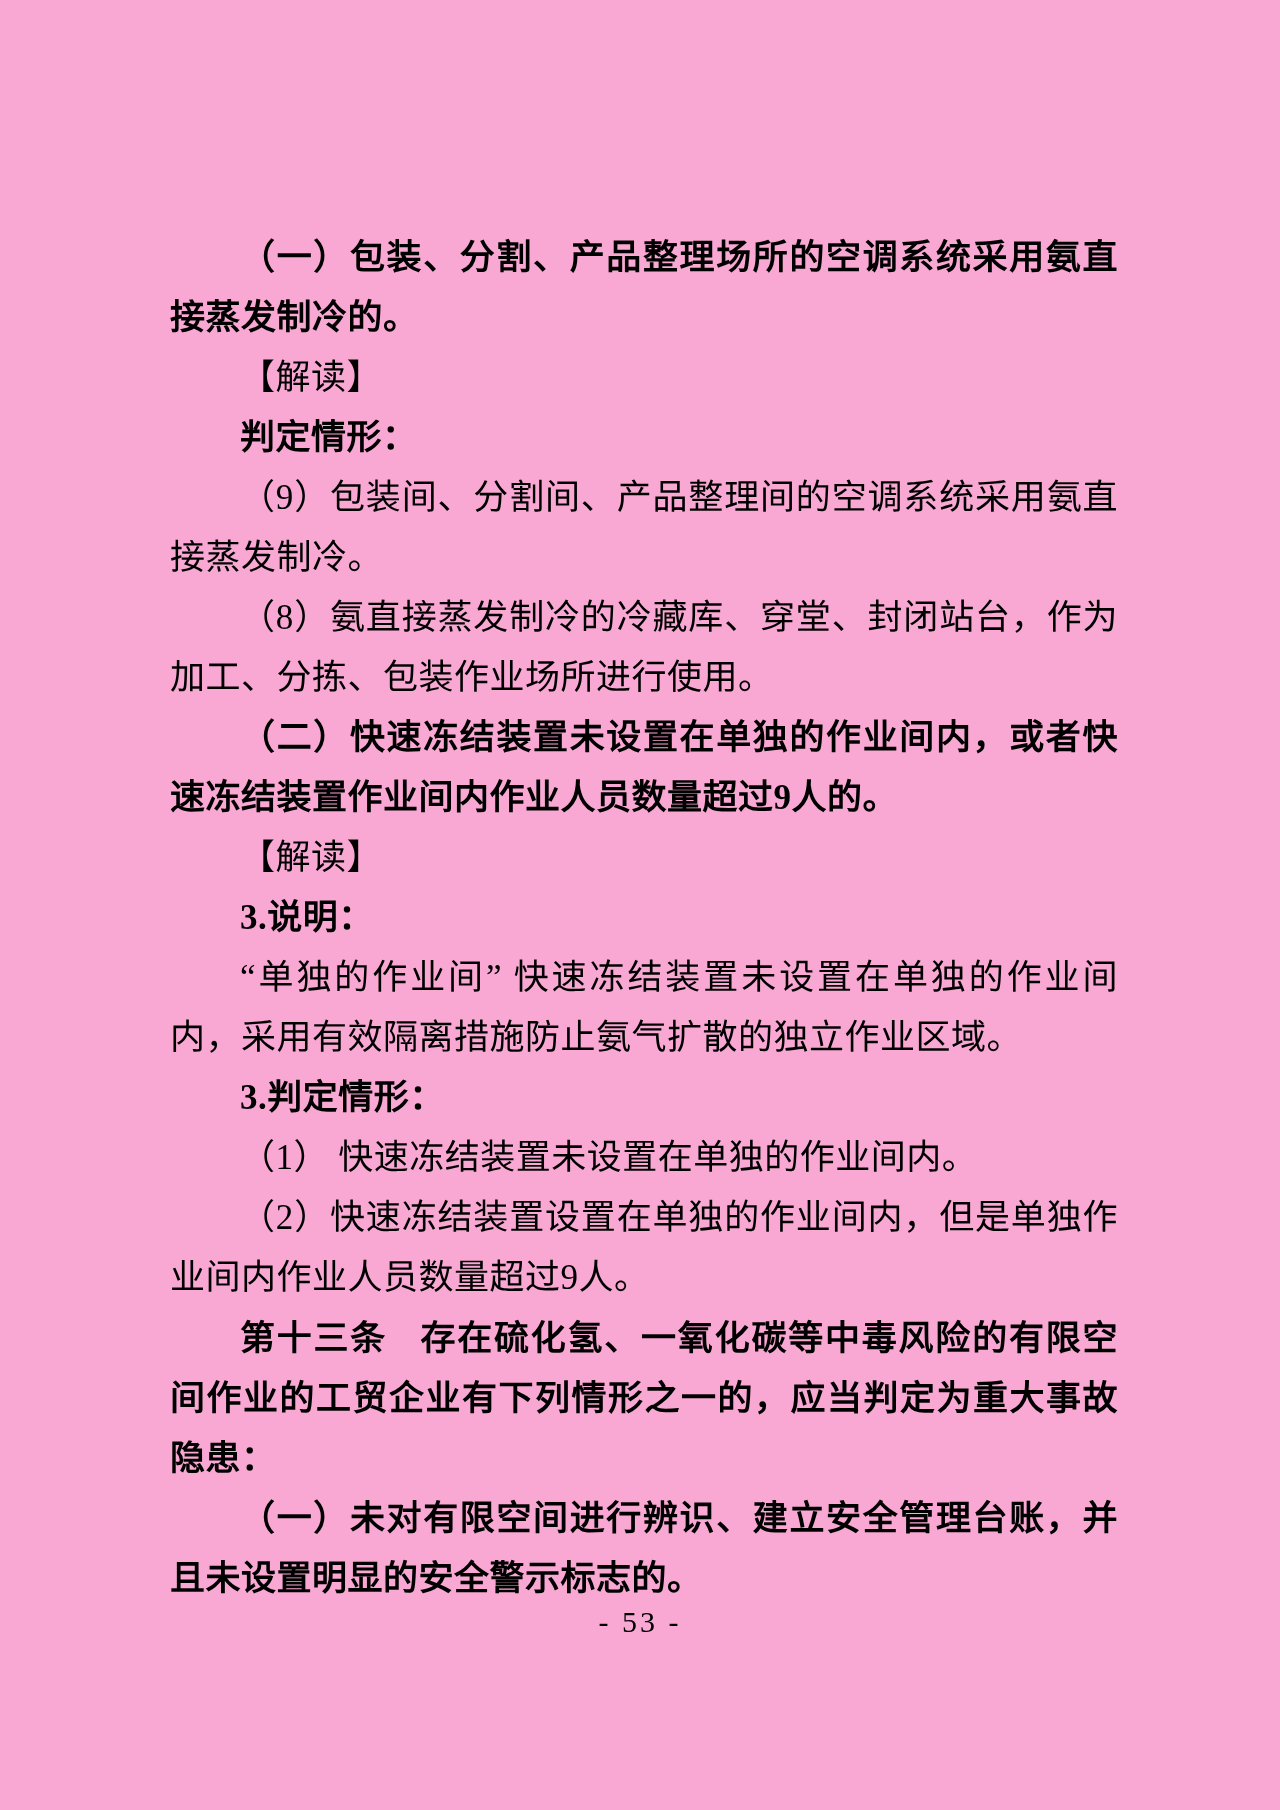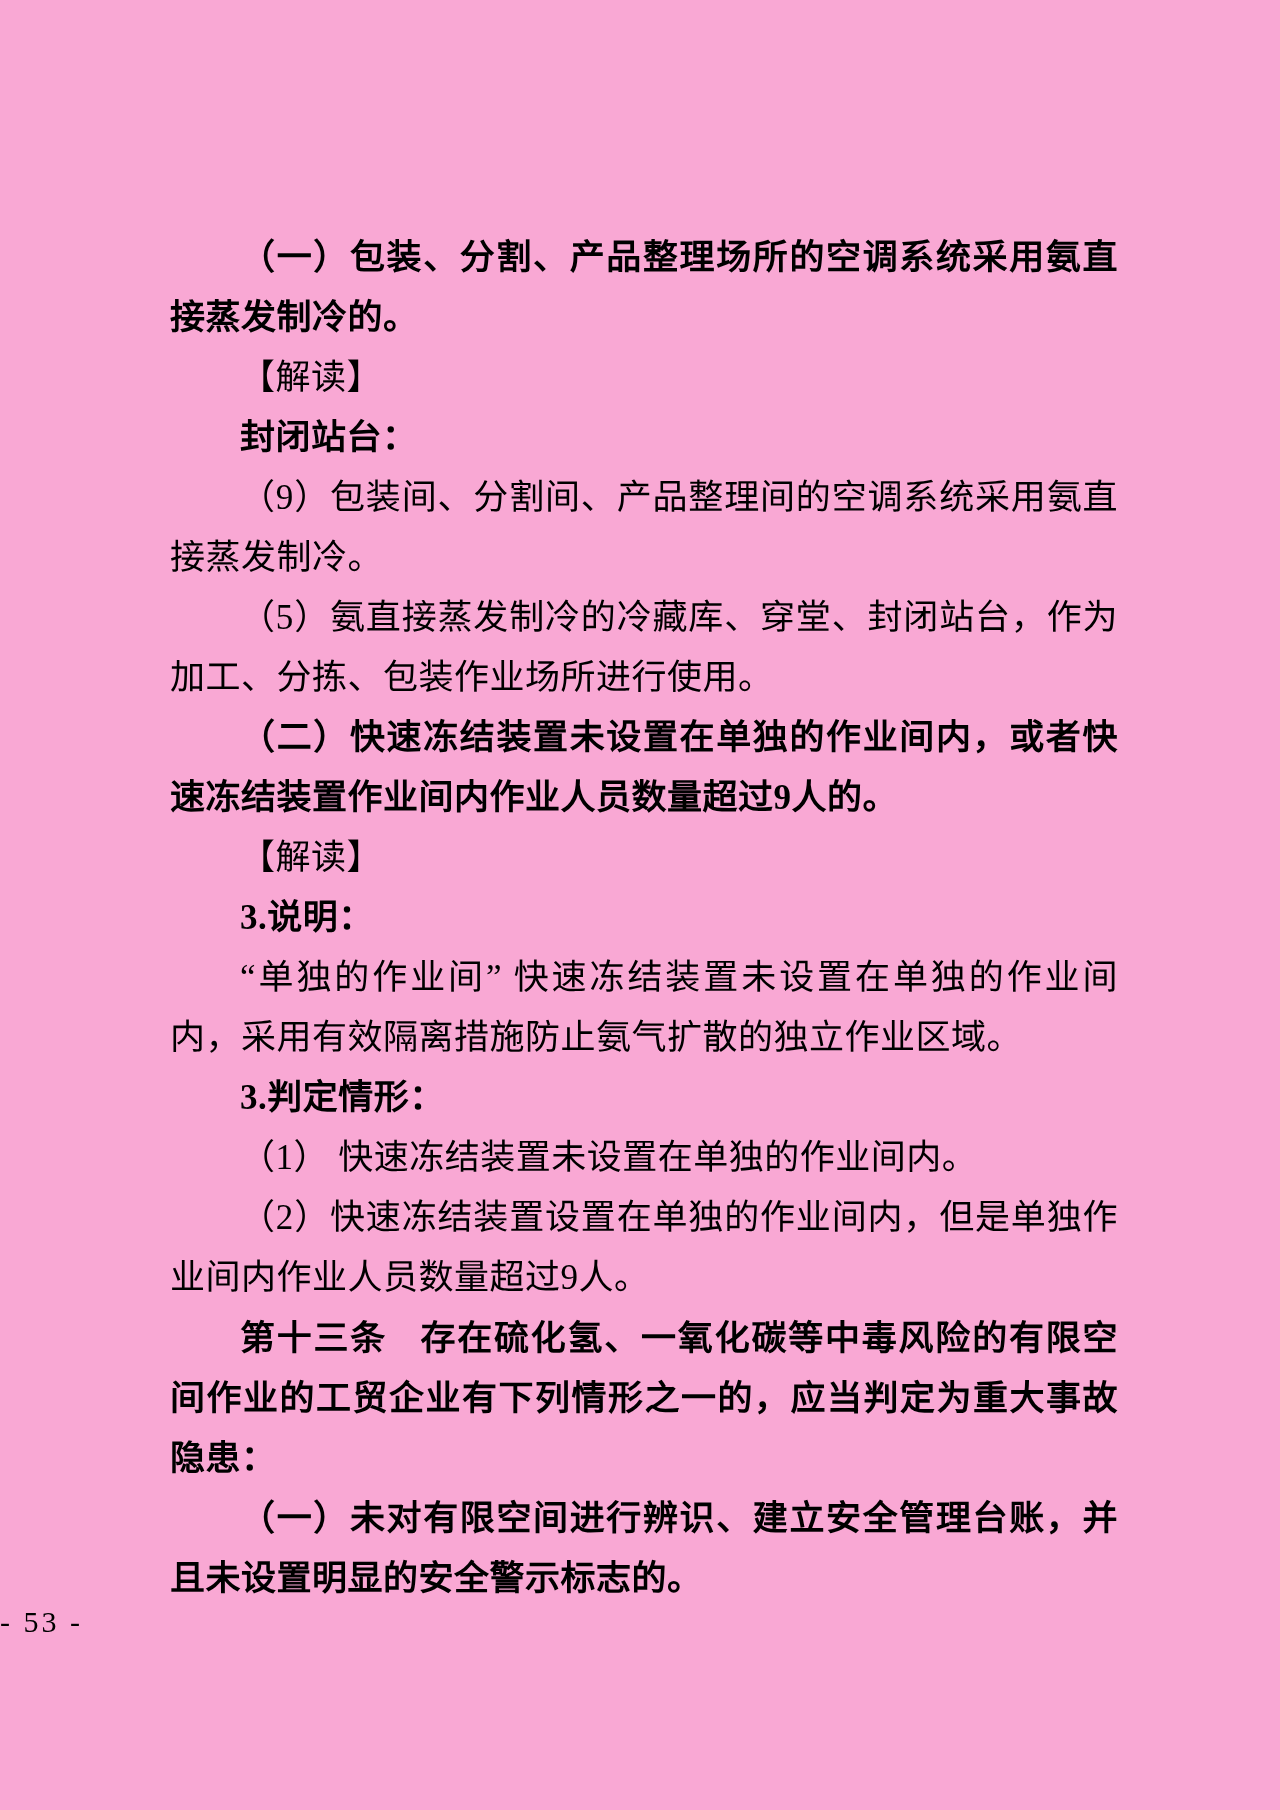--- a/index.html
+++ b/index.html
@@ -38,43 +38,43 @@
   .article-no {
     font-weight: bold;
     font-family: "Liberation Sans", "DejaVu Sans", sans-serif;
     margin-right: 0.95em;
   }
   .page-number {
     position: absolute;
     left: 0;
     right: 0;
     top: 1605px;
-    text-align: left;
+    text-align: center;
     font-size: 30px;
     letter-spacing: 3px;
     color: #000000;
     font-family: "Liberation Serif", "DejaVu Serif", serif;
   }
 </style>
 </head>
 <body>
 
 <div class="page">
 
   <div class="text-block">
 
     <p class="para bold">（一）包装、分割、产品整理场所的空调系统采用氨直接蒸发制冷的。</p>
 
     <p class="para">【解读】</p>
 
-    <p class="para bold">封闭站台：</p>
+    <p class="para bold">判定情形：</p>
 
     <p class="para">（9）包装间、分割间、产品整理间的空调系统采用氨直接蒸发制冷。</p>
 
-    <p class="para">（5）氨直接蒸发制冷的冷藏库、穿堂、封闭站台，作为加工、分拣、包装作业场所进行使用。</p>
+    <p class="para">（8）氨直接蒸发制冷的冷藏库、穿堂、封闭站台，作为加工、分拣、包装作业场所进行使用。</p>
 
     <p class="para bold">（二）快速冻结装置未设置在单独的作业间内，或者快速冻结装置作业间内作业人员数量超过9人的。</p>
 
     <p class="para">【解读】</p>
 
     <p class="para bold">3.说明：</p>
 
     <p class="para">“单独的作业间” 快速冻结装置未设置在单独的作业间内，采用有效隔离措施防止氨气扩散的独立作业区域。</p>
 
     <p class="para bold">3.判定情形：</p>

